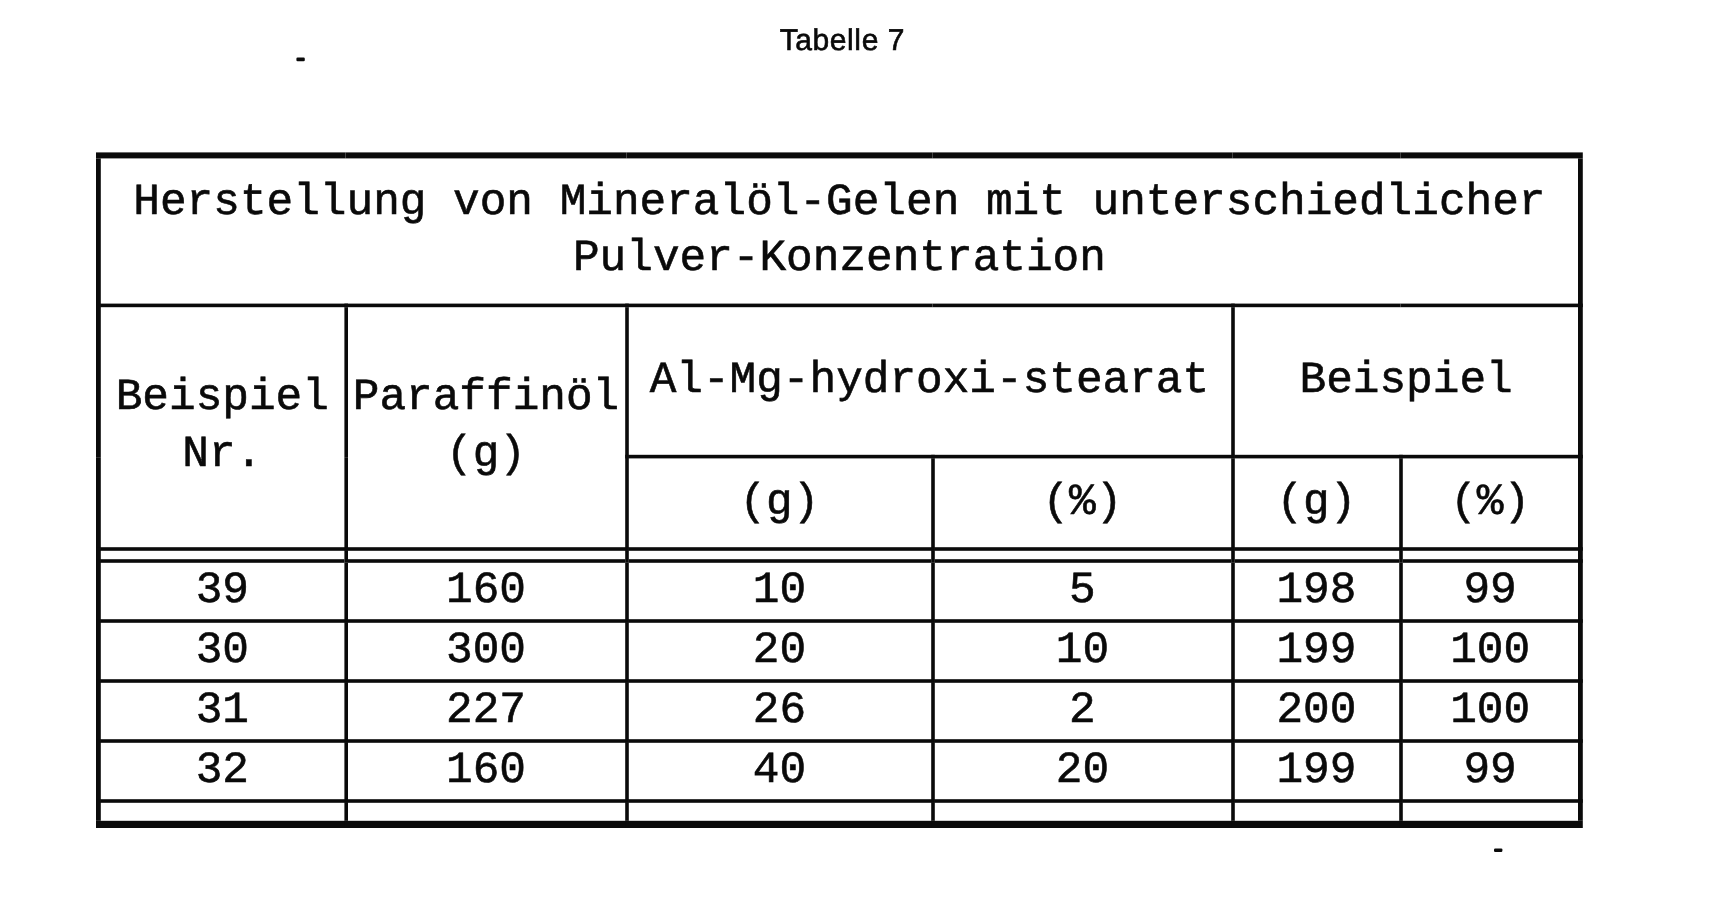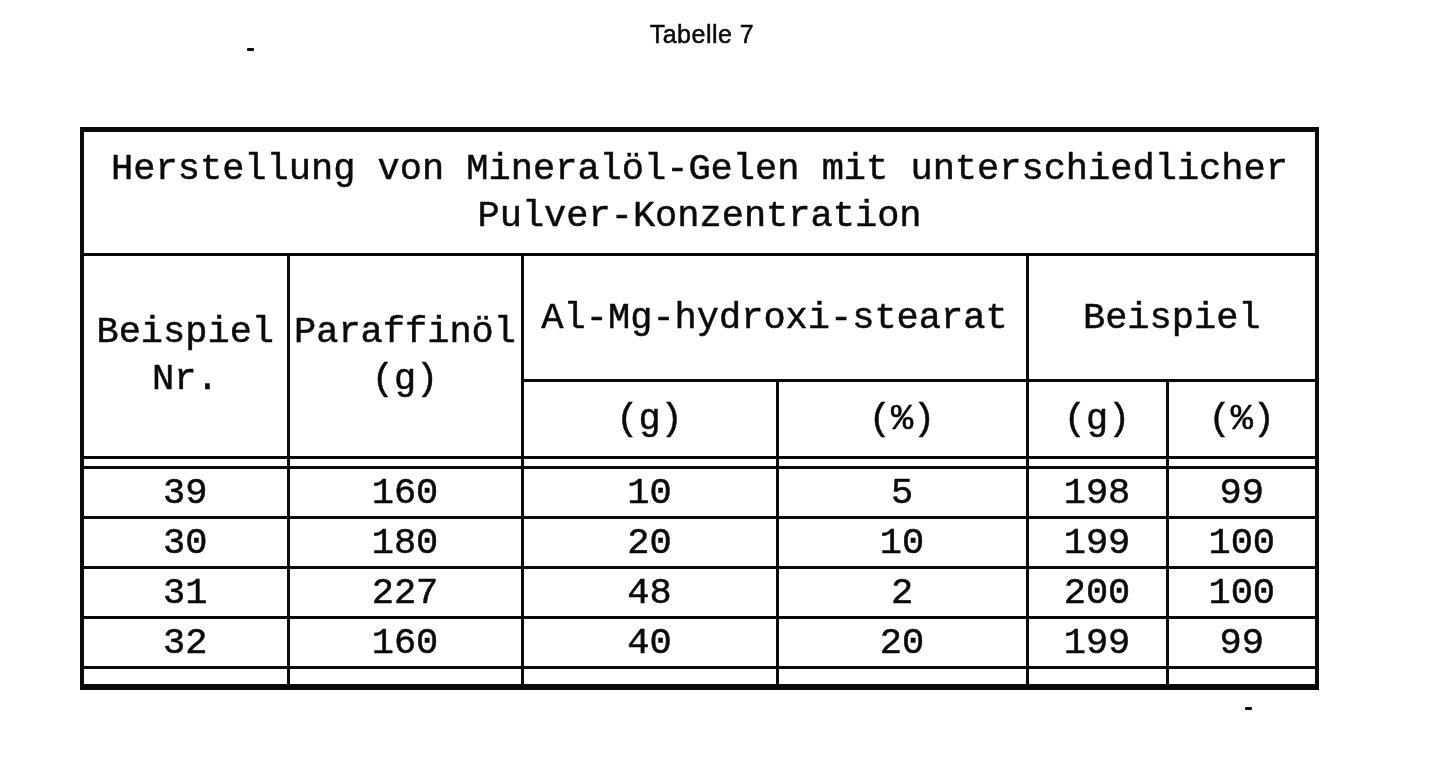--- a/index.html
+++ b/index.html
@@ -132,30 +132,30 @@
     <tr>
       <td class="data-cell">39</td>
       <td class="data-cell">160</td>
       <td class="data-cell thickL">10</td>
       <td class="data-cell">5</td>
       <td class="data-cell thickL">198</td>
       <td class="data-cell">99</td>
     </tr>
     <tr>
       <td class="data-cell">30</td>
-      <td class="data-cell">180</td>
+      <td class="data-cell">300</td>
       <td class="data-cell thickL">20</td>
       <td class="data-cell">10</td>
       <td class="data-cell thickL">199</td>
       <td class="data-cell">100</td>
     </tr>
     <tr>
       <td class="data-cell">31</td>
       <td class="data-cell">227</td>
-      <td class="data-cell thickL">48</td>
+      <td class="data-cell thickL">26</td>
       <td class="data-cell">2</td>
       <td class="data-cell thickL">200</td>
       <td class="data-cell">100</td>
     </tr>
     <tr>
       <td class="data-cell">32</td>
       <td class="data-cell">160</td>
       <td class="data-cell thickL">40</td>
       <td class="data-cell">20</td>
       <td class="data-cell thickL">199</td>

